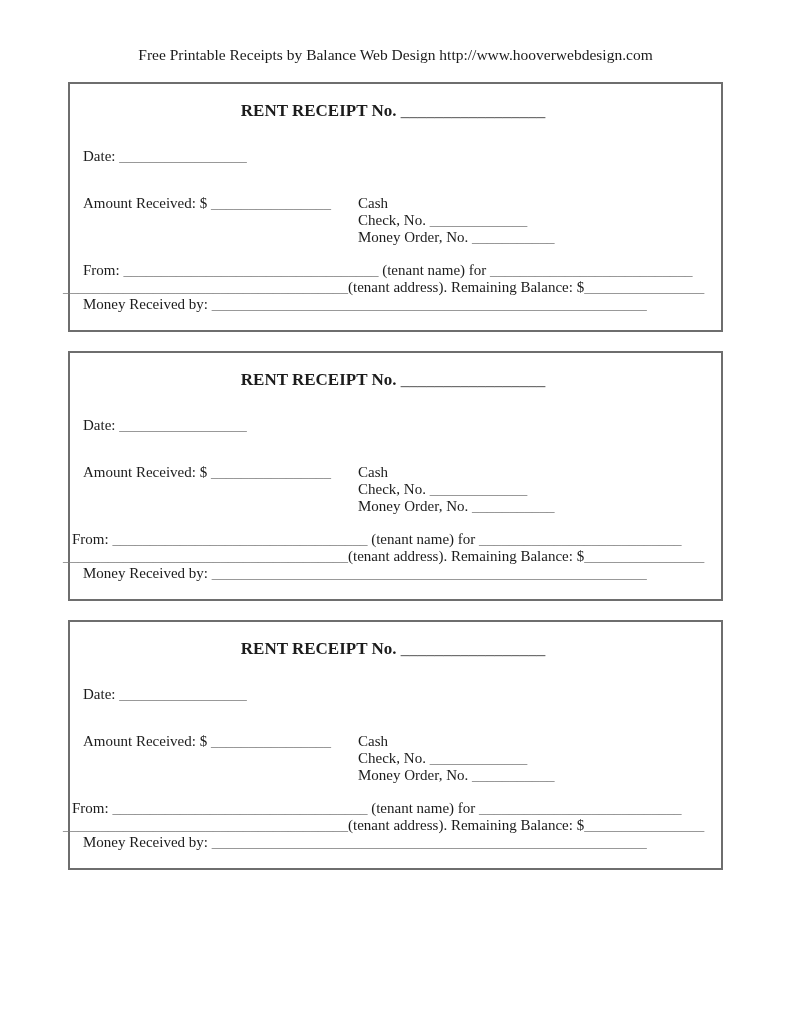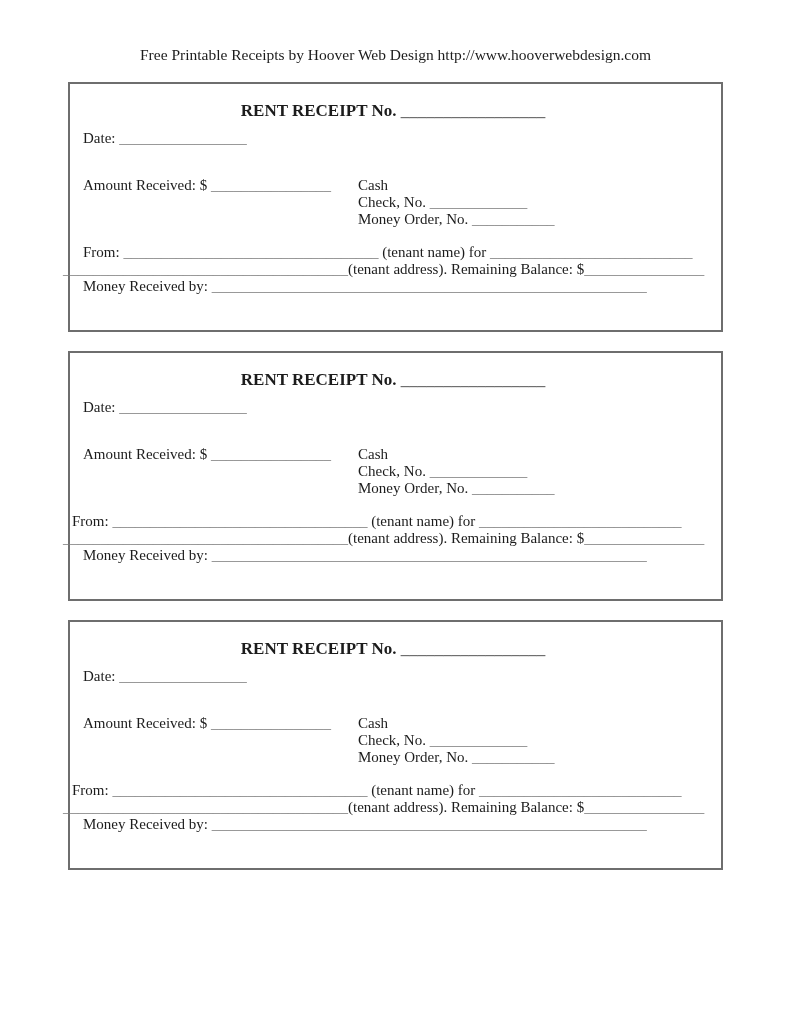--- a/index.html
+++ b/index.html
@@ -10,36 +10,36 @@
   }
   .page-header{margin:0;padding-top:46px;text-align:center;font-size:15.5px;line-height:18px;}
   .receipts{margin:18px 68px 0 68px;}
   .receipt{
     border:2px solid #6e6e6e;height:250px;box-sizing:border-box;
     padding:0 18px 0 13px;margin-bottom:19px;background:#ffffff;overflow:visible;
   }
   .receipt:last-child{margin-bottom:0;}
   .title-row{margin-top:18px;text-align:center;font-weight:bold;font-size:17px;line-height:18px;white-space:nowrap;}
   .row{line-height:17px;white-space:nowrap;}
-  .date-row{margin-top:10px;}
+  .date-row{margin-top:28px;}
   .amount-row{display:flex;margin-top:30px;}
   .amount-cell{width:275px;flex:0 0 auto;white-space:nowrap;}
   .pay-col{flex:0 0 auto;}
   .pay-col .row{line-height:17px;}
   .from-row{margin-top:16px;}
   .receipt--flush .from-row{margin-left:-11px;}
   .address-row{margin-left:-20px;}
   .received-row{}
   .blank{color:#7a7a7a;}
   .title-row .blank{color:#6f6f6f;}
 </style>
 </head>
 <body>
 
-<p class="page-header">Free Printable Receipts by Hoover Web Design http://www.hooverwebdesign.com</p>
+<p class="page-header">Free Printable Receipts by Balance Web Design http://www.hooverwebdesign.com</p>
 
 <div class="receipts">
 
   <section class="receipt">
     <div class="title-row">
       <span>RENT RECEIPT No.</span>
       <span class="blank">_________________</span>
     </div>
     <div class="row date-row">
       <span>Date:</span>

